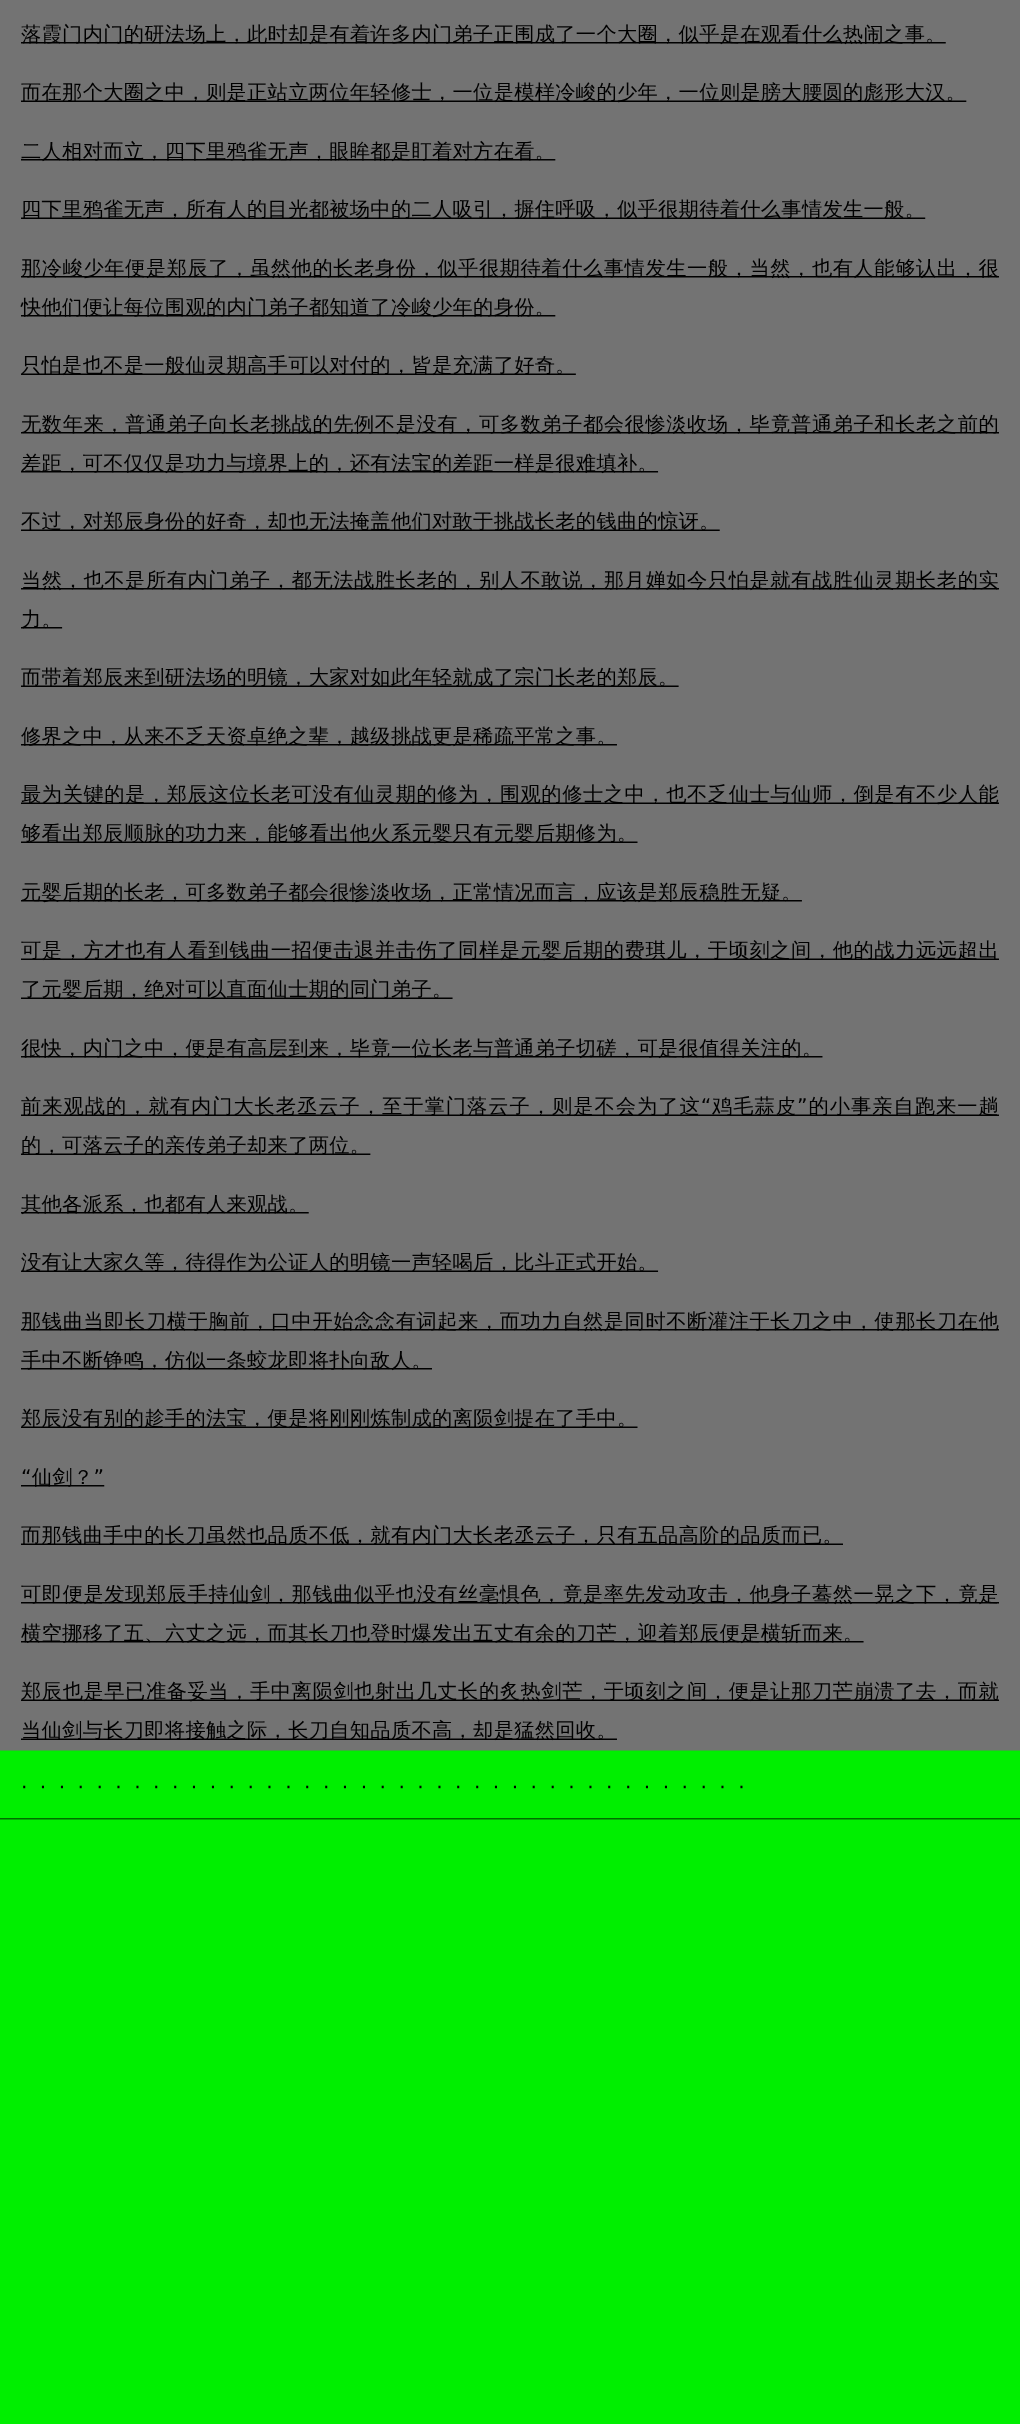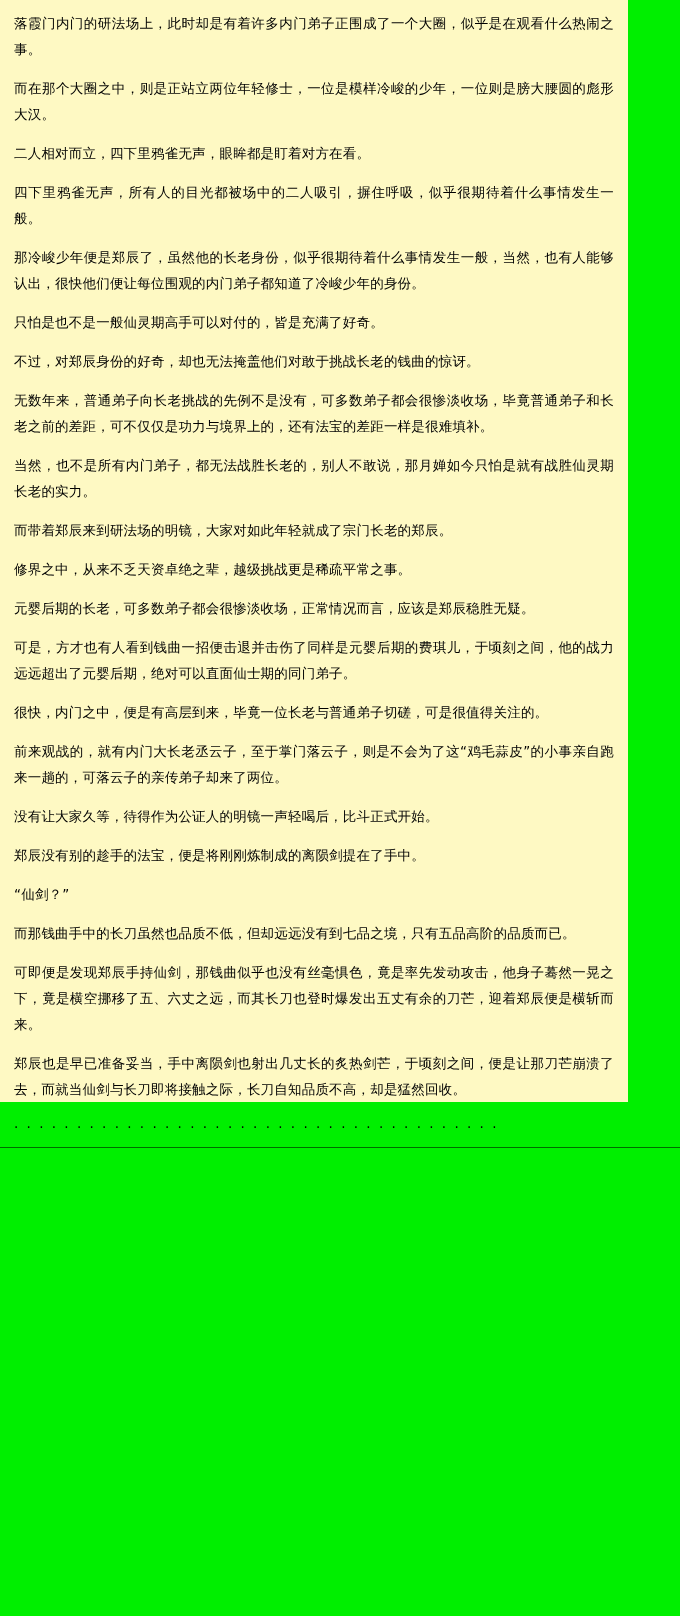--- a/index.html
+++ b/index.html
@@ -7,24 +7,25 @@
     padding: 0;
     background: #00ef00;
   }
   body {
     width: 680px;
     min-height: 1616px;
     font-family: "DejaVu Sans", "Liberation Sans", sans-serif;
     color: #000000;
   }
   .page {
-    width: 628px;
+    width: 680px;
     box-sizing: border-box;
     padding: 10px 14px 0 14px;
-    background: #fef9c3;
+    background: #737373;
+    text-decoration: underline;
   }
   .para {
     font-size: 13.5px;
     line-height: 26px;
     margin: 0 0 13px 0;
     text-align: justify;
     text-justify: inter-ideograph;
     letter-spacing: 0.2px;
     color: #000000;
   }
@@ -48,30 +49,33 @@
 </head>
 <body>
 
 <div class="page">
   <p class="para">落霞门内门的研法场上，此时却是有着许多内门弟子正围成了一个大圈，似乎是在观看什么热闹之事。</p>
   <p class="para">而在那个大圈之中，则是正站立两位年轻修士，一位是模样冷峻的少年，一位则是膀大腰圆的彪形大汉。</p>
   <p class="para">二人相对而立，四下里鸦雀无声，眼眸都是盯着对方在看。</p>
   <p class="para">四下里鸦雀无声，所有人的目光都被场中的二人吸引，摒住呼吸，似乎很期待着什么事情发生一般。</p>
   <p class="para">那冷峻少年便是郑辰了，虽然他的长老身份，似乎很期待着什么事情发生一般，当然，也有人能够认出，很快他们便让每位围观的内门弟子都知道了冷峻少年的身份。</p>
   <p class="para">只怕是也不是一般仙灵期高手可以对付的，皆是充满了好奇。</p>
+  <p class="para">无数年来，普通弟子向长老挑战的先例不是没有，可多数弟子都会很惨淡收场，毕竟普通弟子和长老之前的差距，可不仅仅是功力与境界上的，还有法宝的差距一样是很难填补。</p>
   <p class="para">不过，对郑辰身份的好奇，却也无法掩盖他们对敢于挑战长老的钱曲的惊讶。</p>
-  <p class="para">无数年来，普通弟子向长老挑战的先例不是没有，可多数弟子都会很惨淡收场，毕竟普通弟子和长老之前的差距，可不仅仅是功力与境界上的，还有法宝的差距一样是很难填补。</p>
   <p class="para">当然，也不是所有内门弟子，都无法战胜长老的，别人不敢说，那月婵如今只怕是就有战胜仙灵期长老的实力。</p>
   <p class="para">而带着郑辰来到研法场的明镜，大家对如此年轻就成了宗门长老的郑辰。</p>
   <p class="para">修界之中，从来不乏天资卓绝之辈，越级挑战更是稀疏平常之事。</p>
+  <p class="para">最为关键的是，郑辰这位长老可没有仙灵期的修为，围观的修士之中，也不乏仙士与仙师，倒是有不少人能够看出郑辰顺脉的功力来，能够看出他火系元婴只有元婴后期修为。</p>
   <p class="para">元婴后期的长老，可多数弟子都会很惨淡收场，正常情况而言，应该是郑辰稳胜无疑。</p>
   <p class="para">可是，方才也有人看到钱曲一招便击退并击伤了同样是元婴后期的费琪儿，于顷刻之间，他的战力远远超出了元婴后期，绝对可以直面仙士期的同门弟子。</p>
   <p class="para">很快，内门之中，便是有高层到来，毕竟一位长老与普通弟子切磋，可是很值得关注的。</p>
   <p class="para">前来观战的，就有内门大长老丞云子，至于掌门落云子，则是不会为了这“鸡毛蒜皮”的小事亲自跑来一趟的，可落云子的亲传弟子却来了两位。</p>
+  <p class="para">其他各派系，也都有人来观战。</p>
   <p class="para">没有让大家久等，待得作为公证人的明镜一声轻喝后，比斗正式开始。</p>
+  <p class="para">那钱曲当即长刀横于胸前，口中开始念念有词起来，而功力自然是同时不断灌注于长刀之中，使那长刀在他手中不断铮鸣，仿似一条蛟龙即将扑向敌人。</p>
   <p class="para">郑辰没有别的趁手的法宝，便是将刚刚炼制成的离陨剑提在了手中。</p>
   <p class="para">“仙剑？”</p>
-  <p class="para">而那钱曲手中的长刀虽然也品质不低，但却远远没有到七品之境，只有五品高阶的品质而已。</p>
+  <p class="para">而那钱曲手中的长刀虽然也品质不低，就有内门大长老丞云子，只有五品高阶的品质而已。</p>
   <p class="para">可即便是发现郑辰手持仙剑，那钱曲似乎也没有丝毫惧色，竟是率先发动攻击，他身子蓦然一晃之下，竟是横空挪移了五、六丈之远，而其长刀也登时爆发出五丈有余的刀芒，迎着郑辰便是横斩而来。</p>
   <p class="para">郑辰也是早已准备妥当，手中离陨剑也射出几丈长的炙热剑芒，于顷刻之间，便是让那刀芒崩溃了去，而就当仙剑与长刀即将接触之际，长刀自知品质不高，却是猛然回收。</p>
 </div>
 <div class="dots">· · · · · · · · · · · · · · · · · · · · · · · · · · · · · · · · · · · · · · ·</div>
 <div class="bottom-rule"></div>
 
 </body></html>

